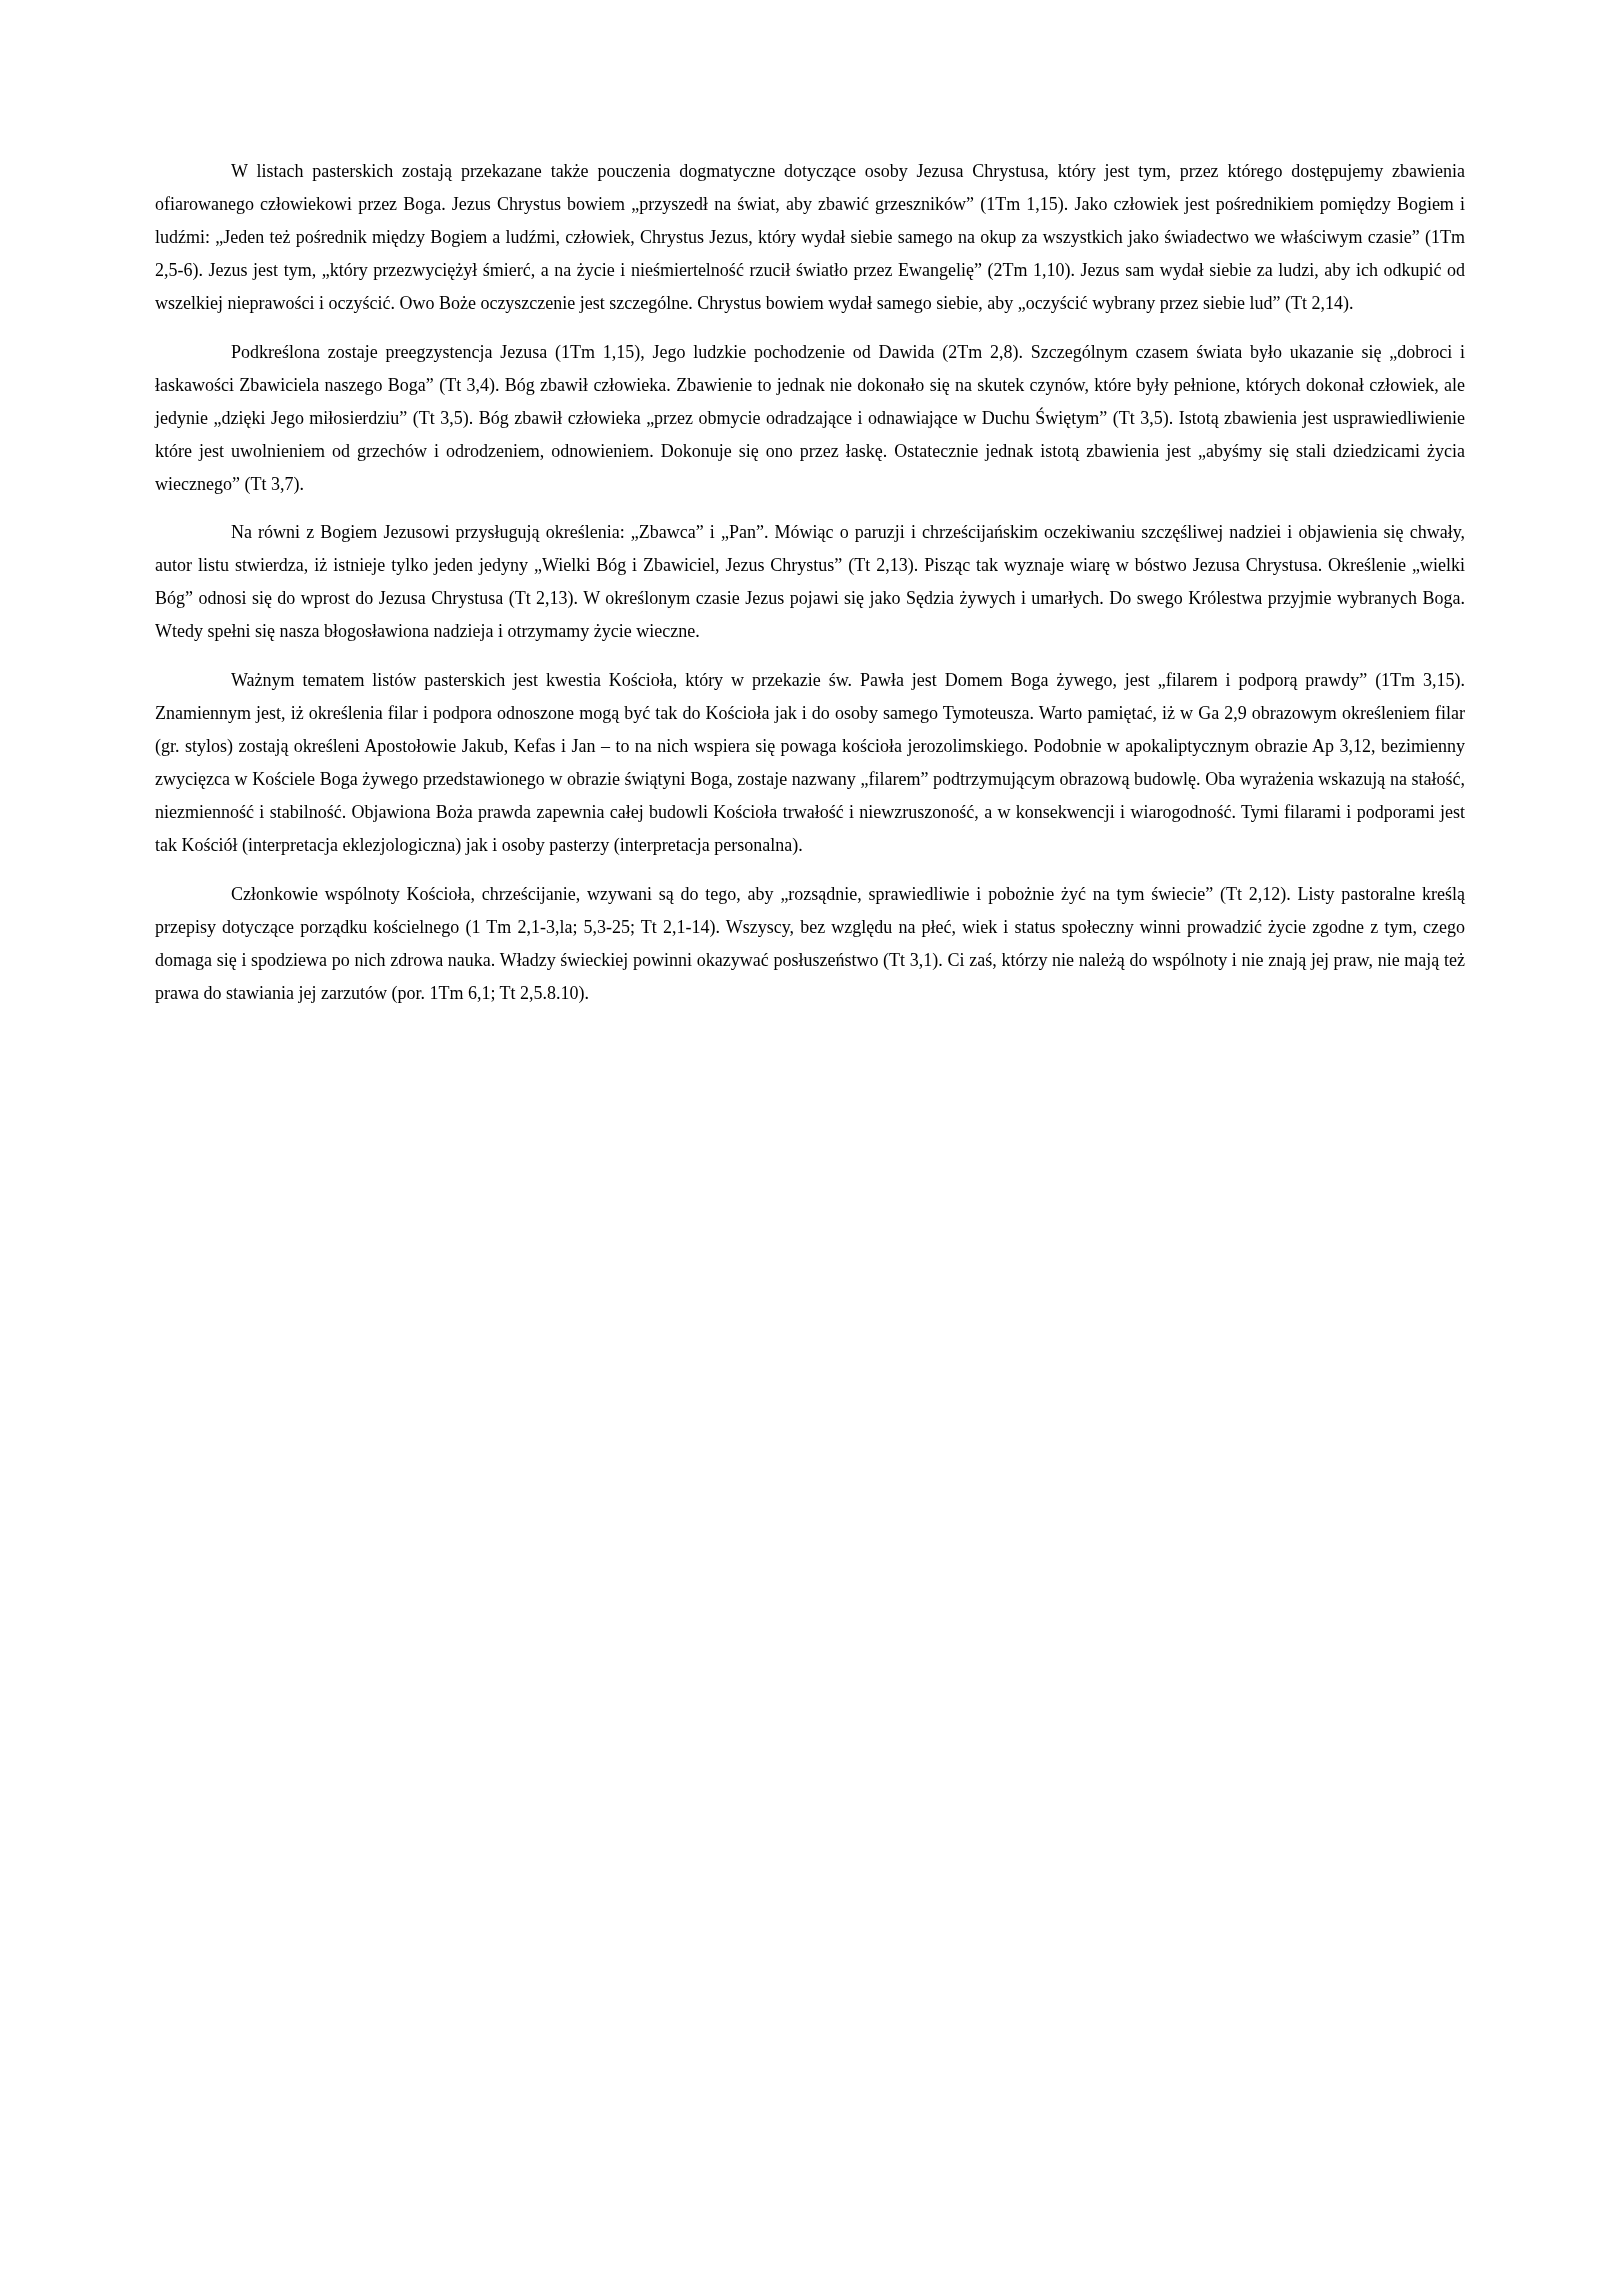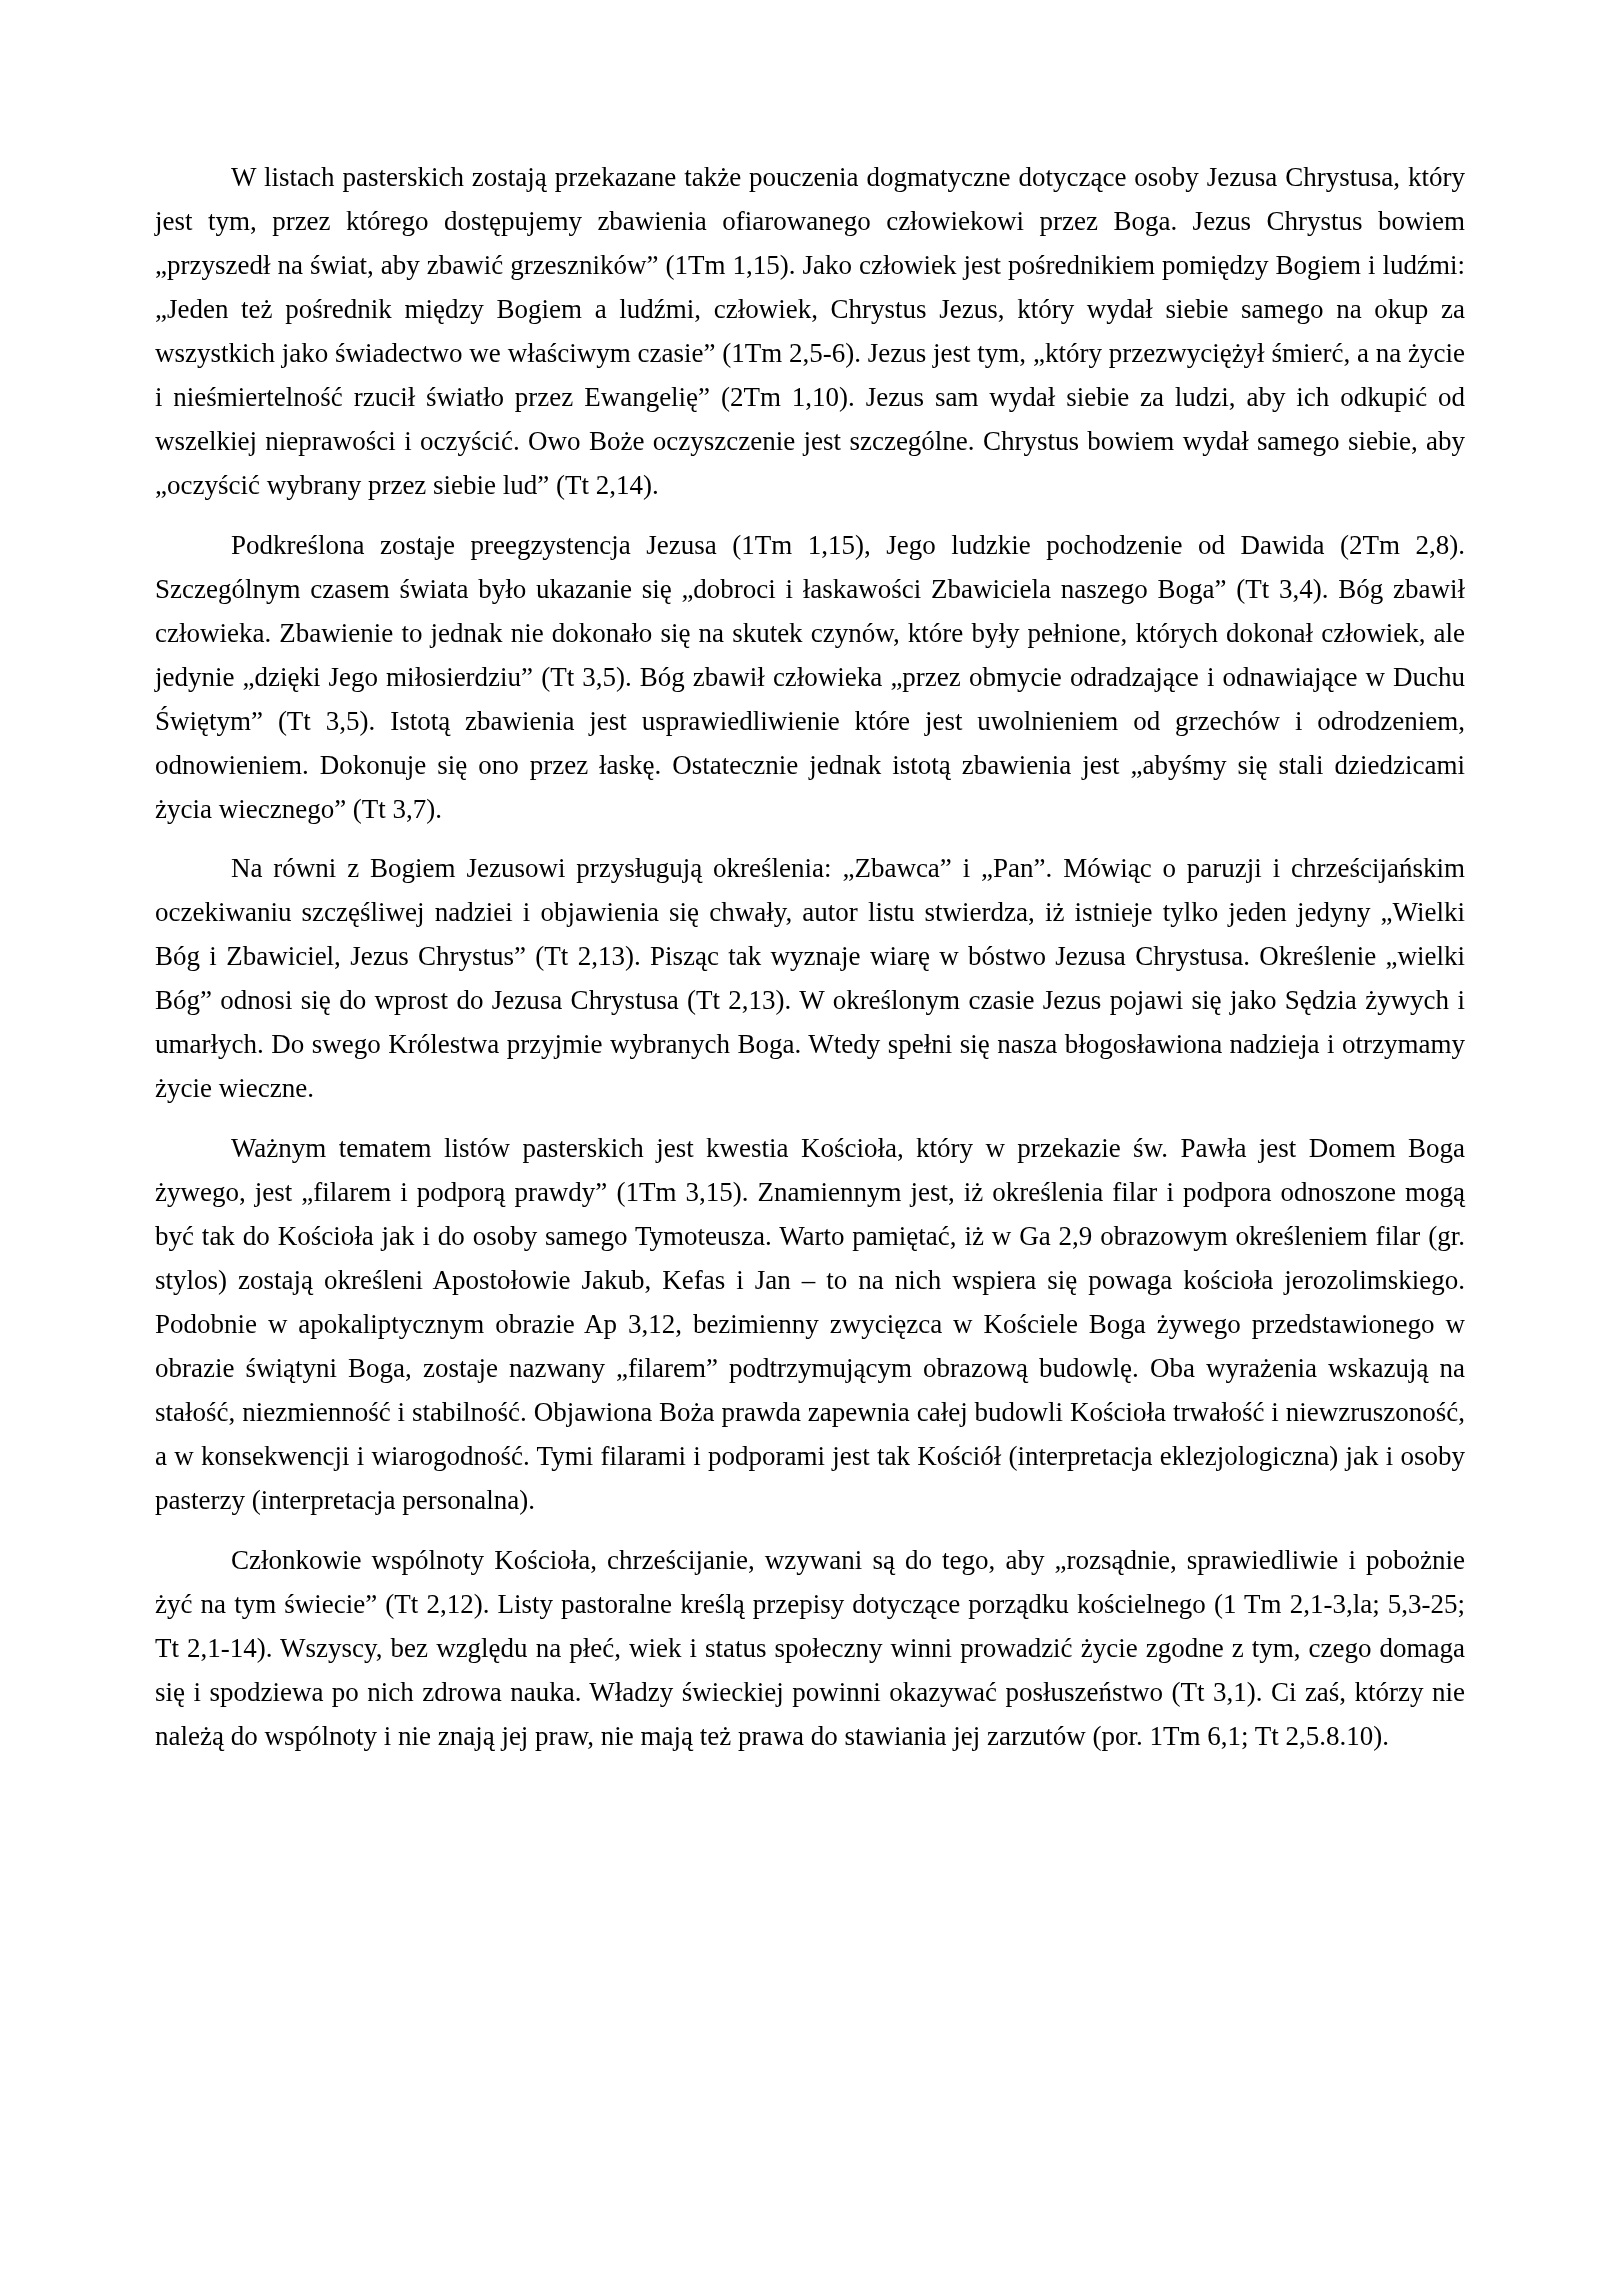--- a/index.html
+++ b/index.html
@@ -12,22 +12,22 @@
       height: 2293px;
       position: relative;
       overflow: hidden;
     }
     .page {
       position: absolute;
       left: 155px;
       top: 155px;
       width: 1310px;
       font-family: "Liberation Serif", "DejaVu Serif", serif;
-      font-size: 27px;
-      line-height: 44px;
+      font-size: 18px;
+      line-height: 33px;
       color: #000000;
       text-align: justify;
     }
     .para {
       margin: 0 0 15.7px 0;
       text-indent: 76px;
     }
   </style>
 </head>
 <body>

